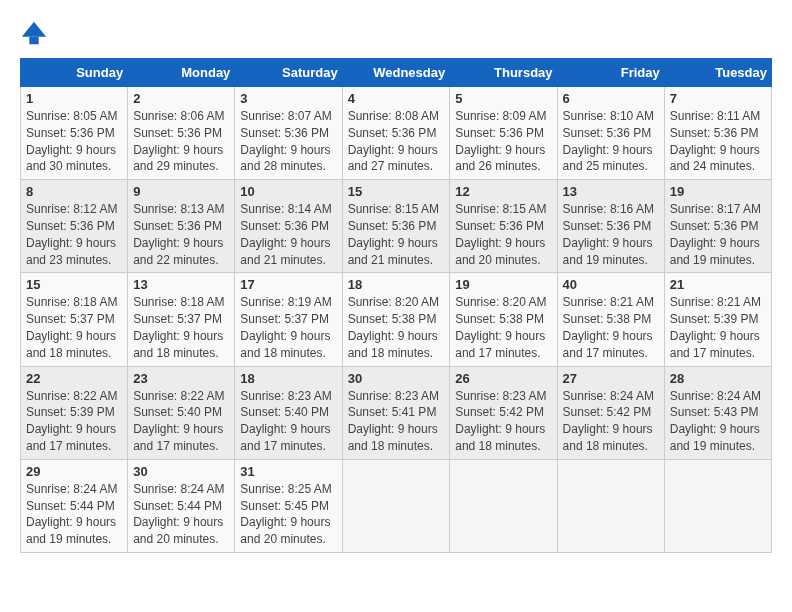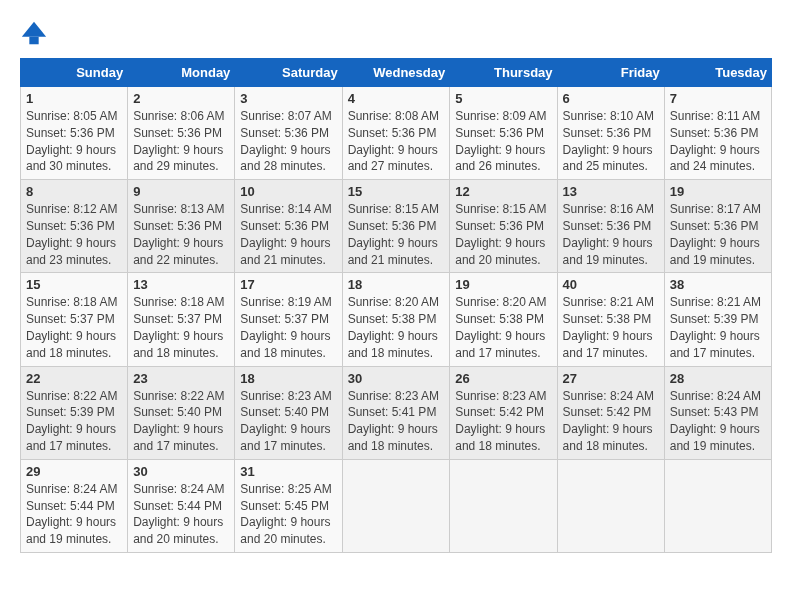--- a/index.html
+++ b/index.html
@@ -201,21 +201,21 @@
       </td>
         <td>
         <span class="day-num">19</span>
         <span class="day-detail">Sunrise: 8:20 AM<br>Sunset: 5:38 PM<br>Daylight: 9 hours and 17 minutes.</span>
       </td>
         <td>
         <span class="day-num">40</span>
         <span class="day-detail">Sunrise: 8:21 AM<br>Sunset: 5:38 PM<br>Daylight: 9 hours and 17 minutes.</span>
       </td>
         <td>
-        <span class="day-num">38</span>
+        <span class="day-num">21</span>
         <span class="day-detail">Sunrise: 8:21 AM<br>Sunset: 5:39 PM<br>Daylight: 9 hours and 17 minutes.</span>
       </td>
       </tr>
       <tr>
         <td>
         <span class="day-num">22</span>
         <span class="day-detail">Sunrise: 8:22 AM<br>Sunset: 5:39 PM<br>Daylight: 9 hours and 17 minutes.</span>
       </td>
         <td>
         <span class="day-num">23</span>

